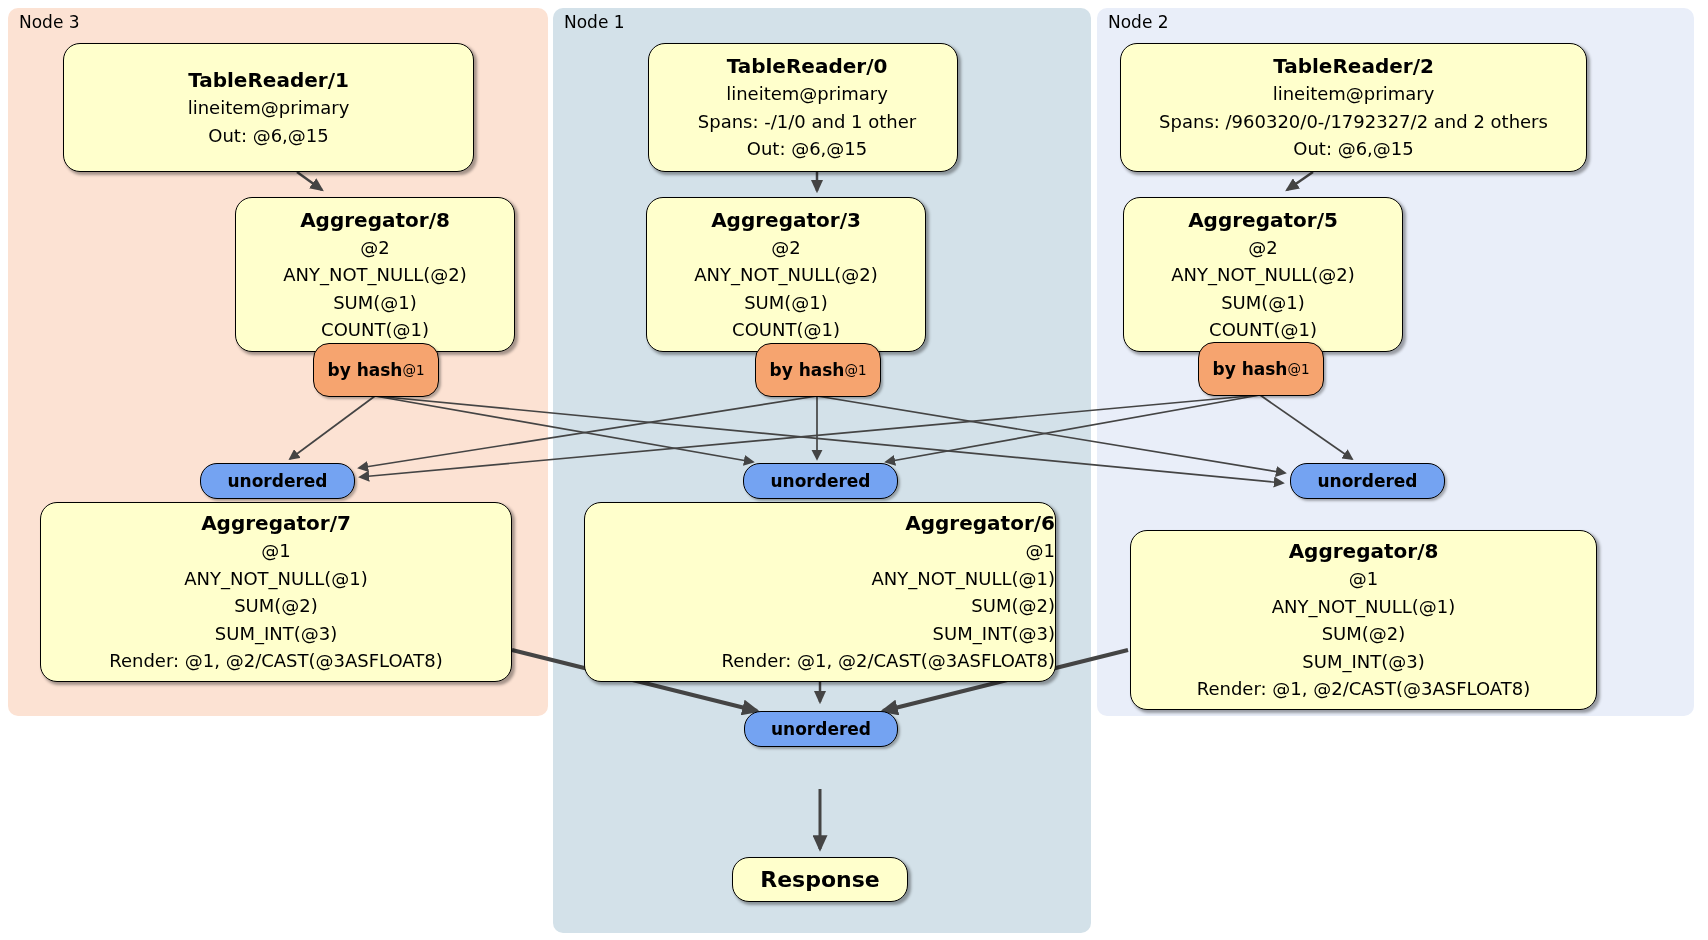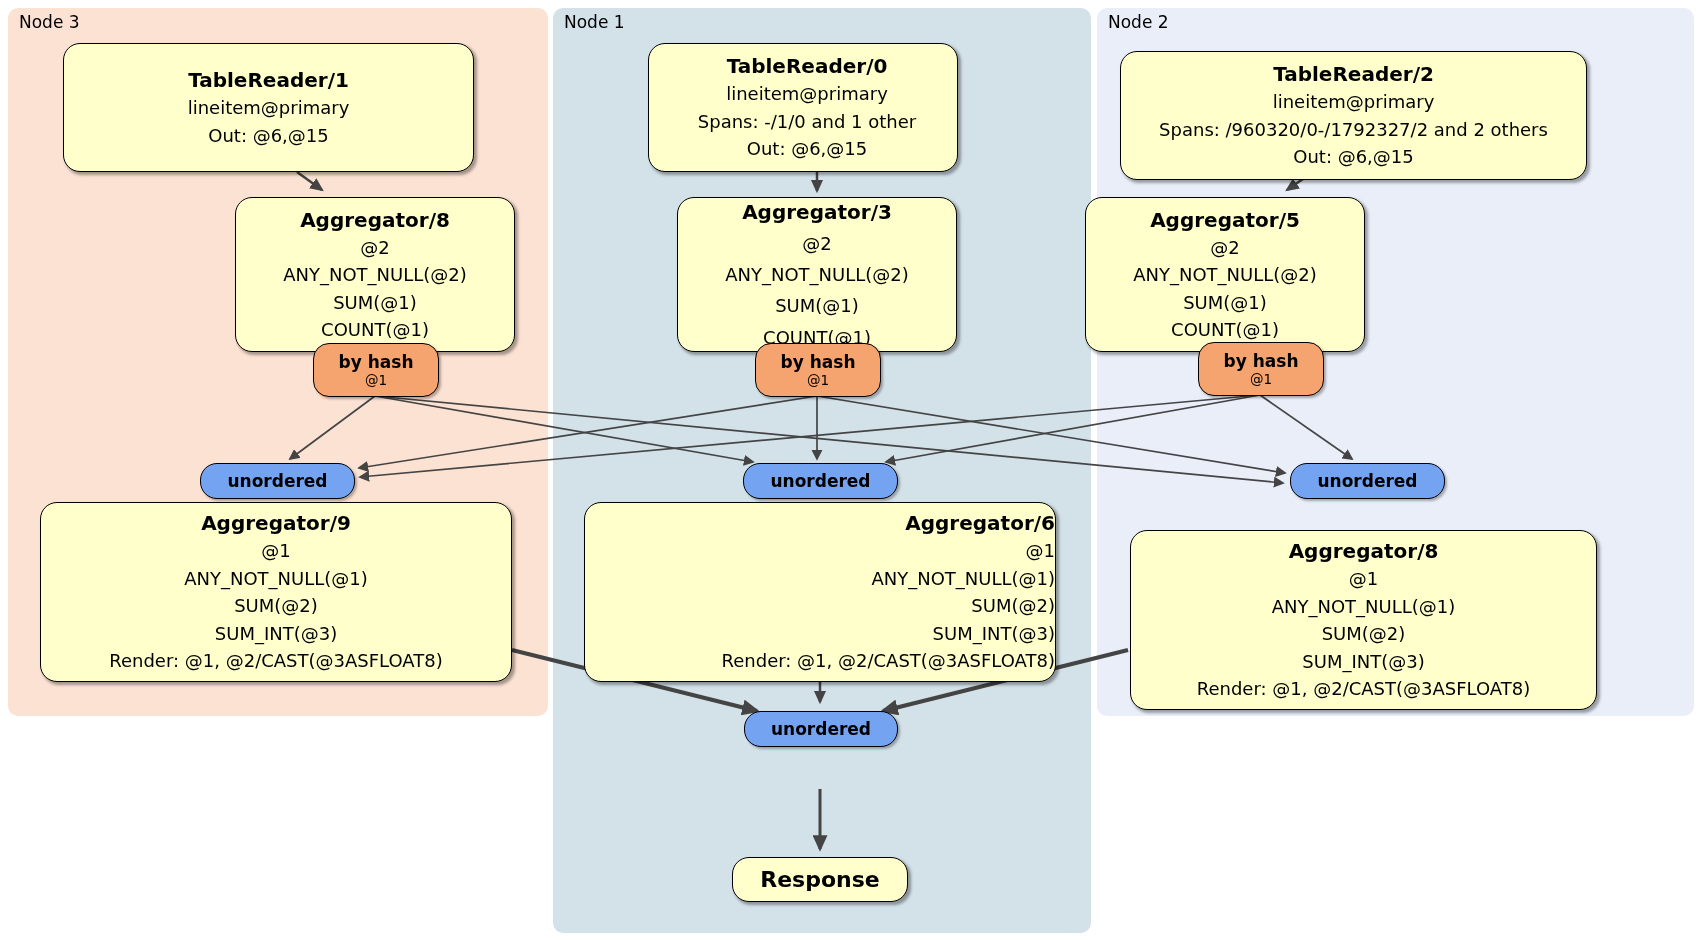--- a/index.html
+++ b/index.html
@@ -15,21 +15,21 @@
     position:absolute; background:#ffffcc; border:1.5px solid #000; border-radius:17px;
     box-shadow:2.5px 2.5px 3px rgba(0,0,0,0.35);
     display:flex; flex-direction:column; justify-content:center; align-items:center;
     text-align:center; z-index:2;
   }
   .box-title { font-weight:bold; font-size:20px; line-height:28px; white-space:nowrap; }
   .box-line  { font-size:18px; line-height:27.5px; white-space:nowrap; }
   .big .box-title { font-size:22px; }
   .badge {
     position:absolute; border:1.6px solid #000;
-    display:flex; flex-direction:column; justify-content:center; align-items:center;
+    display:flex; justify-content:center; align-items:center;
     text-align:center; box-shadow:2px 2px 2.5px rgba(0,0,0,0.3);
   }
   .router { background:#f6a46f; border-radius:16px; z-index:3; }
   .router-label { font-weight:bold; font-size:17px; line-height:20px; }
   .router-detail { font-size:13.5px; line-height:16px; }
   .sync { background:#74a3f2; border-radius:17px; z-index:3; }
   .sync-label { font-weight:bold; font-size:17px; line-height:18px; }
 </style>
 </head>
 <body>
@@ -88,42 +88,42 @@
     <div class="box-title">TableReader/1</div>
     <div class="box-line">lineitem@primary</div>
     <div class="box-line">Out: @6,@15</div>
   </div>
   <div class="box" style="left:648px; top:43px; width:300px; height:127px;padding-left:8px;">
     <div class="box-title">TableReader/0</div>
     <div class="box-line">lineitem@primary</div>
     <div class="box-line">Spans: -/1/0 and 1 other</div>
     <div class="box-line">Out: @6,@15</div>
   </div>
-  <div class="box" style="left:1120px; top:43px; width:465px; height:127px;margin-top:8px;">
+  <div class="box" style="left:1120px; top:43px; width:465px; height:127px;">
     <div class="box-title">TableReader/2</div>
     <div class="box-line">lineitem@primary</div>
     <div class="box-line">Spans: /960320/0-/1792327/2 and 2 others</div>
     <div class="box-line">Out: @6,@15</div>
   </div>
 
   <div class="box" style="left:235px; top:197px; width:278px; height:153px;">
     <div class="box-title">Aggregator/8</div>
     <div class="box-line">@2</div>
     <div class="box-line">ANY_NOT_NULL(@2)</div>
     <div class="box-line">SUM(@1)</div>
     <div class="box-line">COUNT(@1)</div>
   </div>
-  <div class="box" style="left:677px; top:197px; width:278px; height:153px;justify-content:space-between;">
+  <div class="box" style="left:646px; top:197px; width:278px; height:153px;">
     <div class="box-title">Aggregator/3</div>
     <div class="box-line">@2</div>
     <div class="box-line">ANY_NOT_NULL(@2)</div>
     <div class="box-line">SUM(@1)</div>
     <div class="box-line">COUNT(@1)</div>
   </div>
-  <div class="box" style="left:1085px; top:197px; width:278px; height:153px;">
+  <div class="box" style="left:1123px; top:197px; width:278px; height:153px;">
     <div class="box-title">Aggregator/5</div>
     <div class="box-line">@2</div>
     <div class="box-line">ANY_NOT_NULL(@2)</div>
     <div class="box-line">SUM(@1)</div>
     <div class="box-line">COUNT(@1)</div>
   </div>
 
   <div class="badge router" style="left:313px; top:343px; width:124px; height:52px;">
     <div class="router-label">by hash</div>
     <div class="router-detail">@1</div>
@@ -141,21 +141,21 @@
     <div class="sync-label">unordered</div>
   </div>
   <div class="badge sync" style="left:743px; top:463px; width:153px; height:34px;">
     <div class="sync-label">unordered</div>
   </div>
   <div class="badge sync" style="left:1290px; top:463px; width:153px; height:34px;">
     <div class="sync-label">unordered</div>
   </div>
 
   <div class="box" style="left:40px; top:502px; width:470px; height:178px;">
-    <div class="box-title">Aggregator/9</div>
+    <div class="box-title">Aggregator/7</div>
     <div class="box-line">@1</div>
     <div class="box-line">ANY_NOT_NULL(@1)</div>
     <div class="box-line">SUM(@2)</div>
     <div class="box-line">SUM_INT(@3)</div>
     <div class="box-line">Render: @1, @2/CAST(@3ASFLOAT8)</div>
   </div>
   <div class="box" style="left:584px; top:502px; width:470px; height:178px;align-items:flex-end;">
     <div class="box-title">Aggregator/6</div>
     <div class="box-line">@1</div>
     <div class="box-line">ANY_NOT_NULL(@1)</div>

